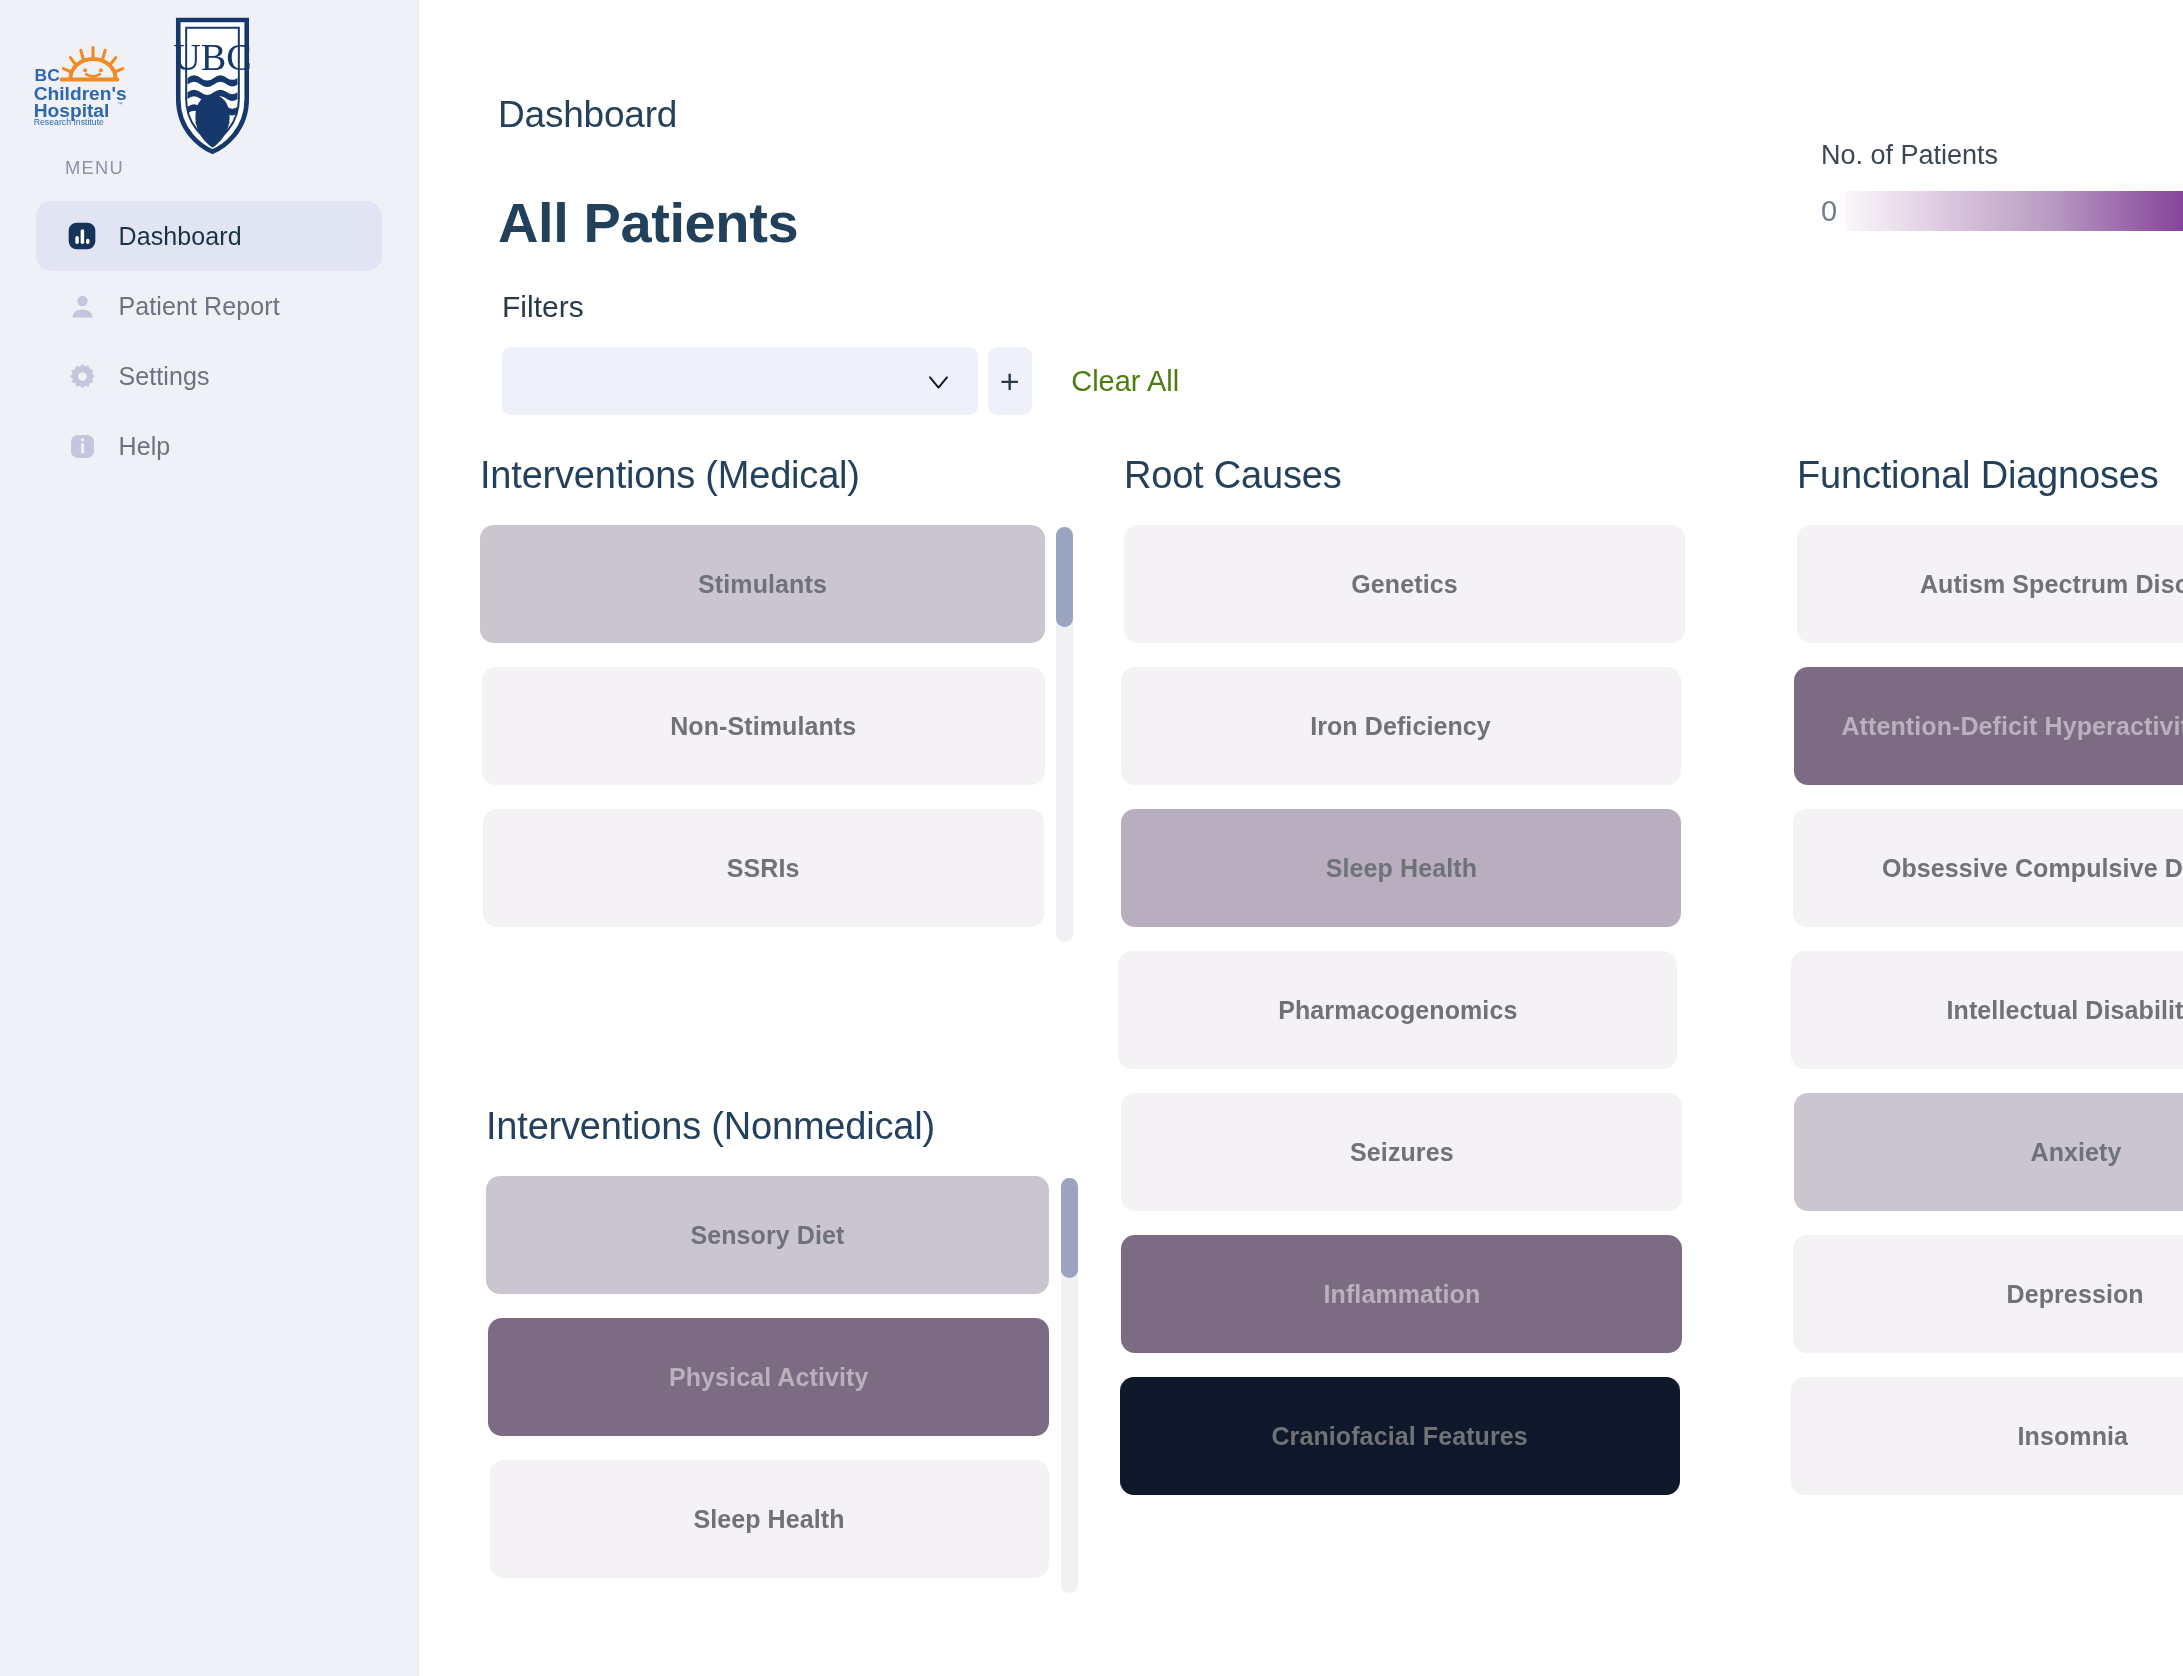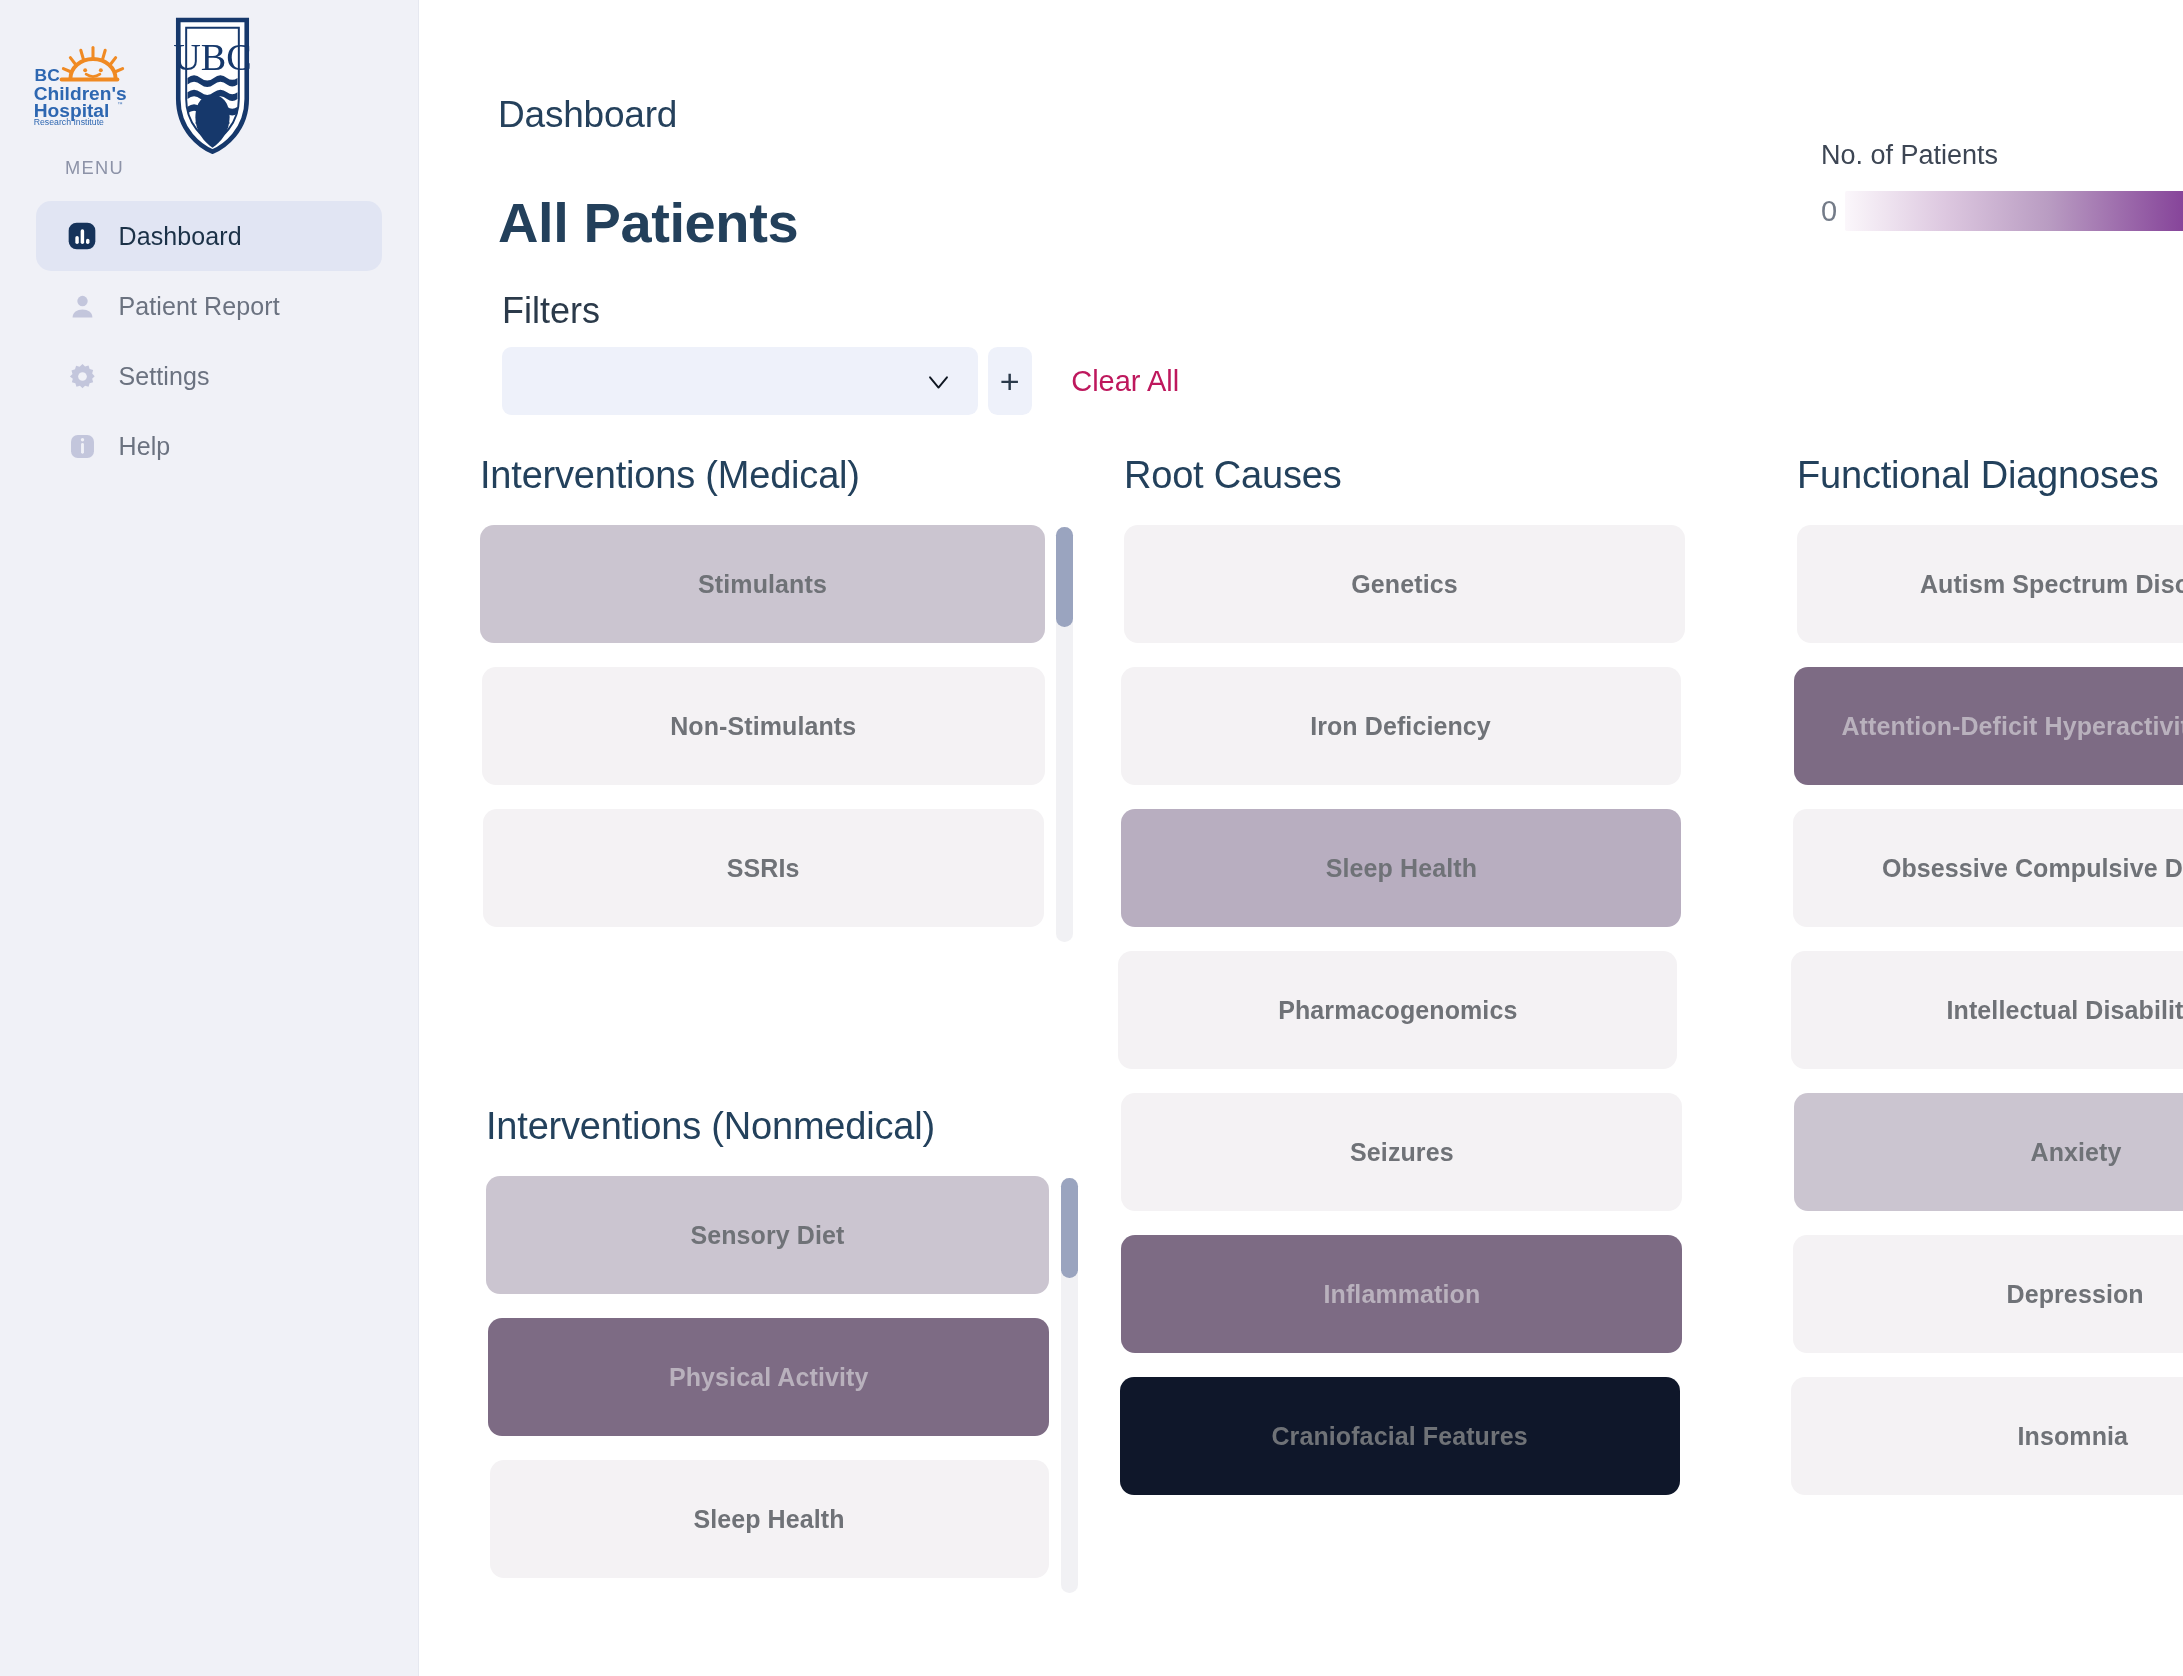--- a/index.html
+++ b/index.html
@@ -87,21 +87,21 @@
     top: 190px;
     font-size: 56px;
     color: #23405b;
     font-weight: 700;
     letter-spacing: -0.4px;
   }
   .filters-label {
     position: absolute;
     left: 83px;
     top: 290px;
-    font-size: 36px;
+    font-size: 30px;
     color: #2b3a4a;
     font-weight: 400;
   }
   .filter-row {
     position: absolute;
     left: 83px;
     top: 347px;
     display: flex;
     align-items: center;
     gap: 9.6px;
@@ -122,21 +122,21 @@
     width: 44px; height: 68px;
     background: #eef1fa;
     border-radius: 9.6px;
     display: flex; align-items: center; justify-content: center;
     font-size: 34px; color: #2b3a4a; font-weight: 300;
     cursor: pointer;
   }
   .clear-all {
     margin-left: 30px;
     font-size: 29px;
-    color: #be185d;
+    color: #4d7c0f;
     cursor: pointer;
     white-space: nowrap;
   }
 
   
   .legend {
     position: absolute;
     right: 170px;
     top: 140px;
     width: 524px;

